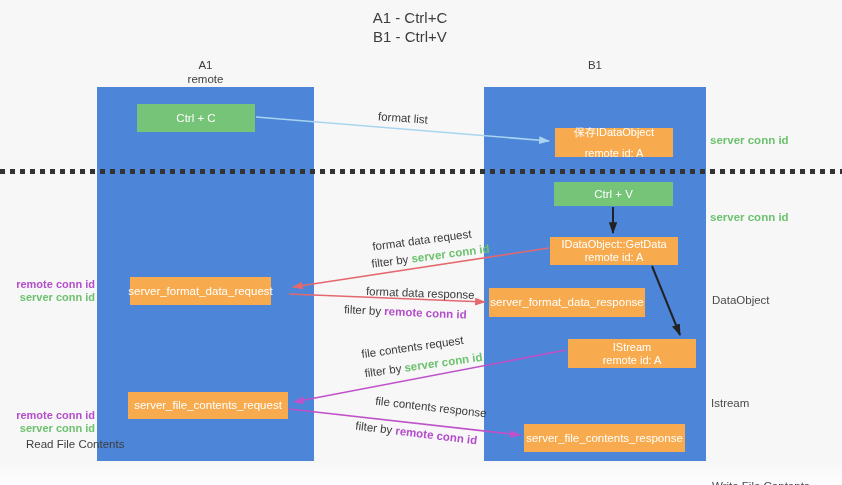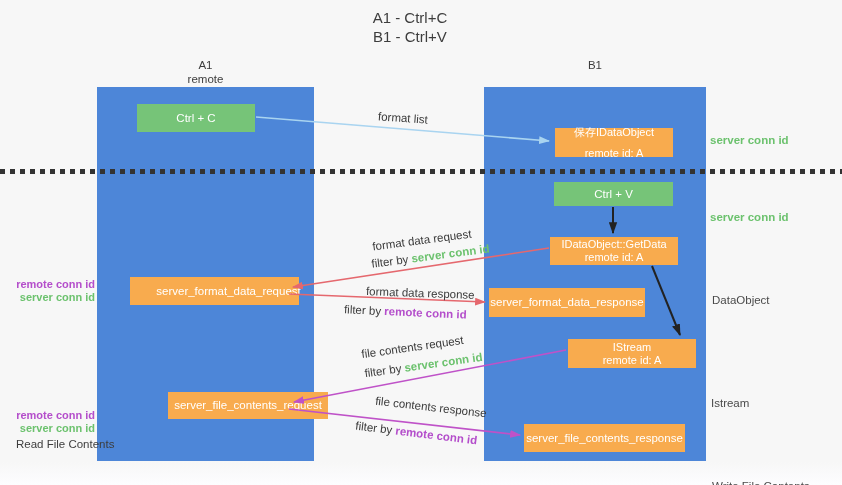--- a/index.html
+++ b/index.html
@@ -70,31 +70,31 @@
     <span>保存IDataObject</span>
     <span>remote id: A</span>
   </div>
   <div class="box green" style="left:554px;top:182px;width:119px;height:24px;justify-content:center;">
     <span>Ctrl + V</span>
   </div>
   <div class="box orange small" style="left:550px;top:237px;width:128px;height:28px;">
     <span>IDataObject::GetData</span>
     <span>remote id: A</span>
   </div>
-  <div class="box orange" style="left:130px;top:277px;width:141px;height:28px;padding-left:28px;">
+  <div class="box orange" style="left:130px;top:277px;width:141px;height:28px;">
     <span>server_format_data_request</span>
   </div>
   <div class="box orange" style="left:489px;top:288px;width:156px;height:29px;">
     <span>server_format_data_response</span>
   </div>
   <div class="box orange small" style="left:568px;top:339px;width:128px;height:29px;">
     <span>IStream</span>
     <span>remote id: A</span>
   </div>
-  <div class="box orange" style="left:128px;top:392px;width:160px;height:27px;margin-left:40px;">
+  <div class="box orange" style="left:128px;top:392px;width:160px;height:27px;">
     <span>server_file_contents_request</span>
   </div>
   <div class="box orange" style="left:524px;top:424px;width:161px;height:28px;">
     <span>server_file_contents_response</span>
   </div>
 
   <svg class="arrows" width="842" height="485" viewBox="0 0 842 485">
     <defs>
       <marker id="ah-blue" viewBox="0 0 10 7" refX="9" refY="3.5" markerWidth="11" markerHeight="8" markerUnits="userSpaceOnUse" orient="auto">
           <path d="M0,0 L10,3.5 L0,7 z" fill="#a9d4f0"></path>
@@ -137,21 +137,21 @@
 
   <div class="mid-label" style="left:375px;top:401px;transform:rotate(6.5deg);">file contents response</div>
   <div class="mid-label" style="left:355px;top:427px;transform:rotate(7deg);">
     <span>filter by </span><span class="kw-purple">remote conn id</span>
   </div>
 
   <div class="side-pair" style="left:10px;top:278px;">
     <div class="kw-purple">remote conn id</div>
     <div class="kw-green">server conn id</div>
   </div>
-  <div class="plain-label" style="left:16px;top:390px;color:#3d3d3d;">Read File Contents</div>
+  <div class="plain-label" style="left:26px;top:390px;color:#3d3d3d;">Read File Contents</div>
   <div class="side-pair" style="left:10px;top:409px;">
     <div class="kw-purple">remote conn id</div>
     <div class="kw-green">server conn id</div>
   </div>
 
   <div class="green-label" style="left:710px;top:134px;">server conn id</div>
   <div class="green-label" style="left:710px;top:211px;">server conn id</div>
   <div class="plain-label" style="left:712px;top:246px;">DataObject</div>
   <div class="plain-label" style="left:711px;top:349px;">Istream</div>
   <div class="plain-label" style="left:712px;top:432px;">Write File Contents</div>

